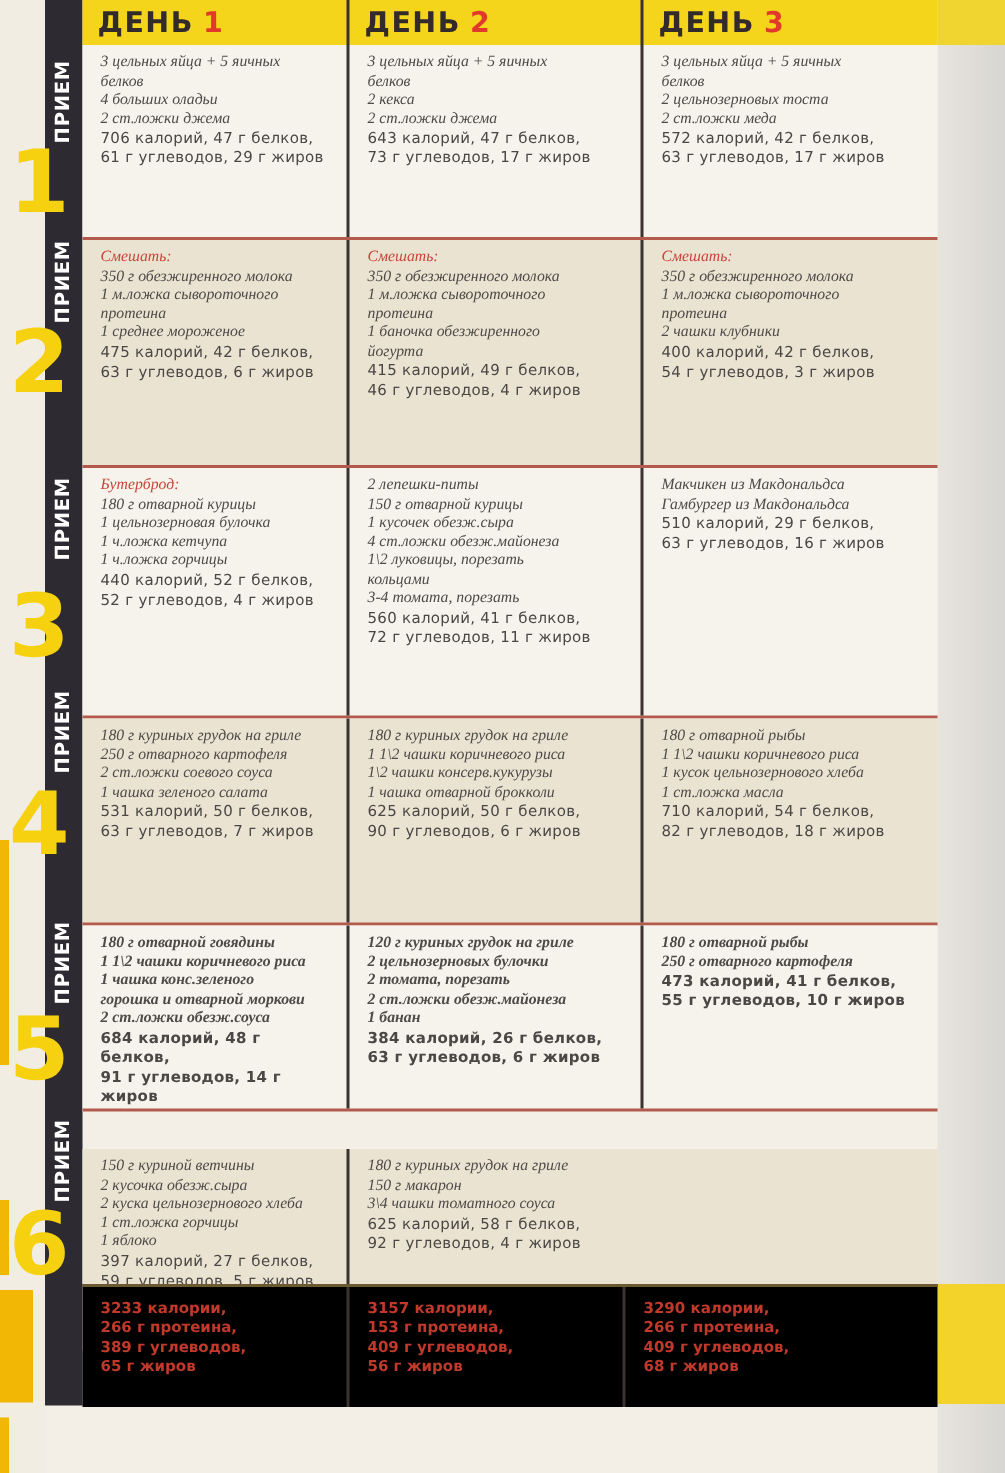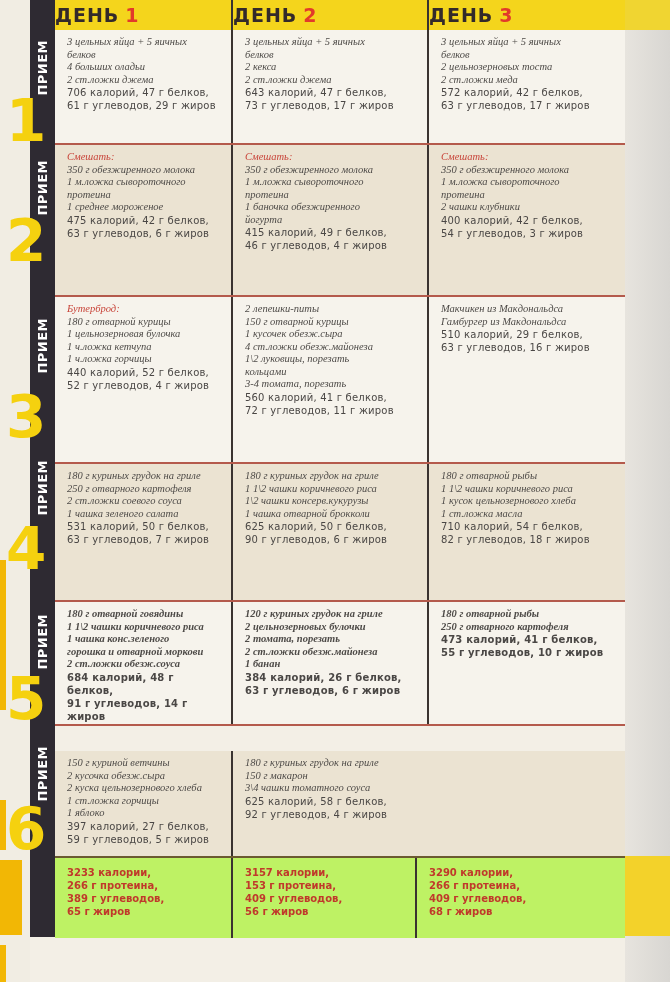--- a/index.html
+++ b/index.html
@@ -15,21 +15,21 @@
   .left-deco { position: absolute; left: 0; width: 6px; background: #f2b705; }
   .dark-rail {
     position: absolute; left: 30px; top: 0; width: 25px; height: 937px;
     background: #2e2a32;
   }
   .header {
     position: absolute; left: 55px; top: 0; width: 570px; height: 30px;
     background: #f4d51c; display: flex;
   }
   .header .col {
-    display: flex; align-items: center; box-sizing: border-box;
+    display: flex; align-items: center; padding-left: 10px; box-sizing: border-box;
     border-right: 2px solid #3a3330;
   }
   .header .col:last-child { border-right: none; }
   .day-word {
     font-family: "DejaVu Sans", sans-serif; font-weight: 900; font-size: 19px;
     color: #332a2a; letter-spacing: 1px;
   }
   .day-num {
     font-family: "DejaVu Sans", sans-serif; font-weight: 900; font-size: 19px;
     color: #e23a2a; margin-left: 6px;
@@ -67,21 +67,21 @@
     color: #ffffff; font-family: "DejaVu Sans", sans-serif; font-weight: bold;
     font-size: 13px; writing-mode: vertical-rl; transform: rotate(180deg);
     letter-spacing: 0.5px;
   }
   .meal-num {
     position: absolute; font-family: "DejaVu Sans", sans-serif; font-weight: 900;
     font-size: 58px; color: #f5d10f; line-height: 1;
   }
   .totals {
     position: absolute; left: 55px; top: 856px; width: 570px; height: 80px;
-    background: #bef264; display: flex; border-top: 2px solid #6b5a30;
+    background: #000000; display: flex; border-top: 2px solid #6b5a30;
   }
   .totals .cell { padding-top: 8px; }
   .tot {
     font-family: "DejaVu Sans", sans-serif; font-weight: bold; font-size: 10px;
     line-height: 13px; color: #c0392b; margin: 0;
   }
   .totals .c1 { width: 178px; } .totals .c2 { width: 184px; } .totals .c3 { width: 196px; }
 </style>
 </head>
 <body>
@@ -138,21 +138,21 @@
 </div>
 <div class="meal-num" style="left:6px;top:670px;">5</div>
 
 <div class="meal-label" style="top:746px;">
   <span class="priem">ПРИЕМ</span>
 </div>
 <div class="meal-num" style="left:6px;top:800px;">6</div>
 
 <div class="rows">
 
-  <div class="row plain" style="height:115px;">
+  <div class="row plain" style="height:130px;">
     <div class="cell c1">
       <p class="food">3 цельных яйца + 5 яичных</p>
         <p class="food">белков</p>
       <p class="food">4 больших оладьи</p>
         <p class="food">2 ст.ложки джема</p>
       <p class="nut">706 калорий, 47 г белков,</p>
       <p class="nut">61 г углеводов, 29 г жиров</p>
     </div>
     <div class="cell c2">
       <p class="food">3 цельных яйца + 5 яичных</p>

